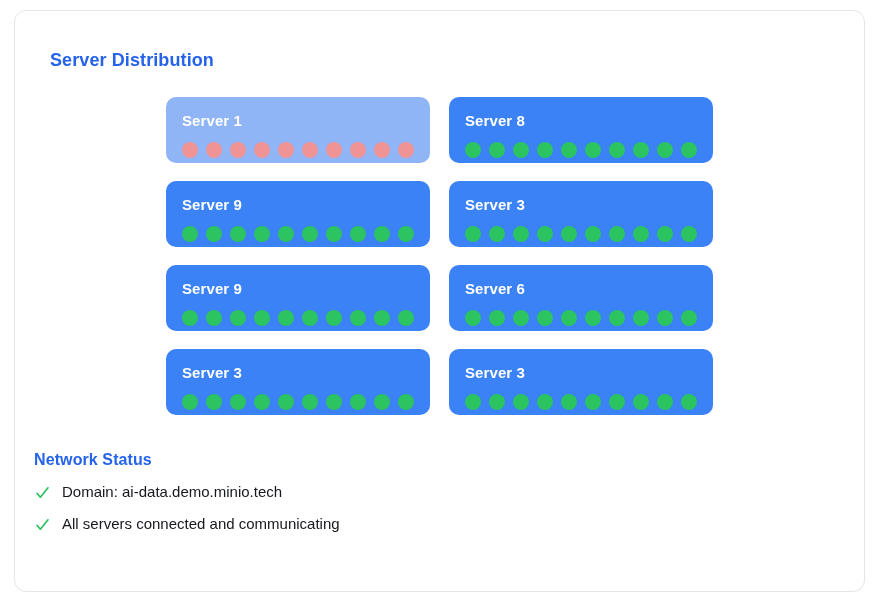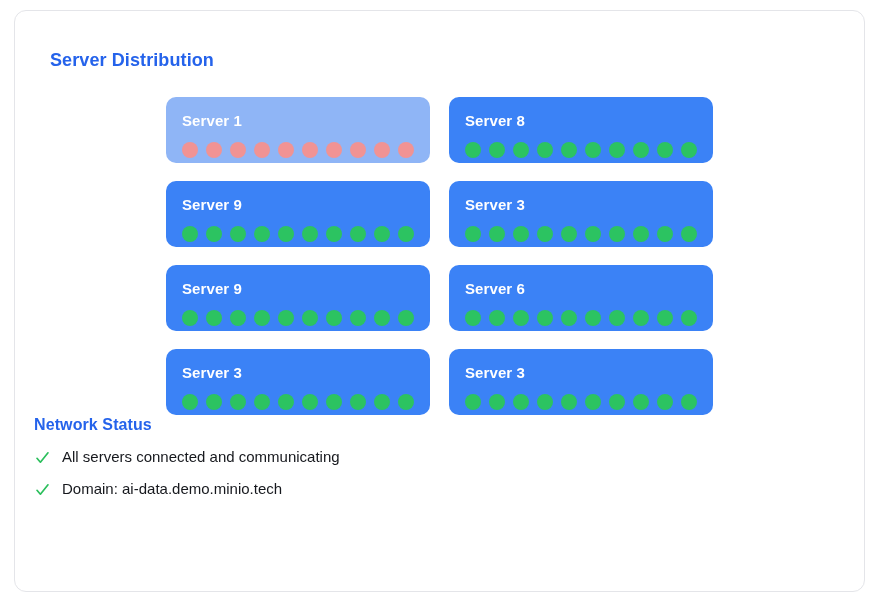--- a/index.html
+++ b/index.html
@@ -70,20 +70,21 @@
   .drive-dot{
     width:16px;height:16px;
     border-radius:50%;
     background:var(--dot-healthy);
     flex:0 0 auto;
   }
   .server-card.unhealthy .drive-dot{
     background:var(--dot-unhealthy);
   }
   .network-section{
+    margin-top:35px;
   }
   .network-title{
     margin:0;
     font-size:16px;
     line-height:20px;
     font-weight:700;
     color:var(--accent);
     letter-spacing:0.1px;
   }
   .status-row{
@@ -246,24 +247,24 @@
   </div>
 </div>
 
   <div class="network-section">
     <h2 class="network-title">Network Status</h2>
     <div id="network-items">
   <div class="status-row">
     <svg class="check" viewBox="0 0 17 17" aria-hidden="true">
       <path d="M3 9.3l3.4 3.9L14 3.8"></path>
     </svg>
-    <span class="status-text">All servers connected and communicating</span>
+    <span class="status-text">Domain: ai-data.demo.minio.tech</span>
   </div>
 
   <div class="status-row">
     <svg class="check" viewBox="0 0 17 17" aria-hidden="true">
       <path d="M3 9.3l3.4 3.9L14 3.8"></path>
     </svg>
-    <span class="status-text">Domain: ai-data.demo.minio.tech</span>
+    <span class="status-text">All servers connected and communicating</span>
   </div>
 </div>
   </div>
 </div>
 
 </body></html>

